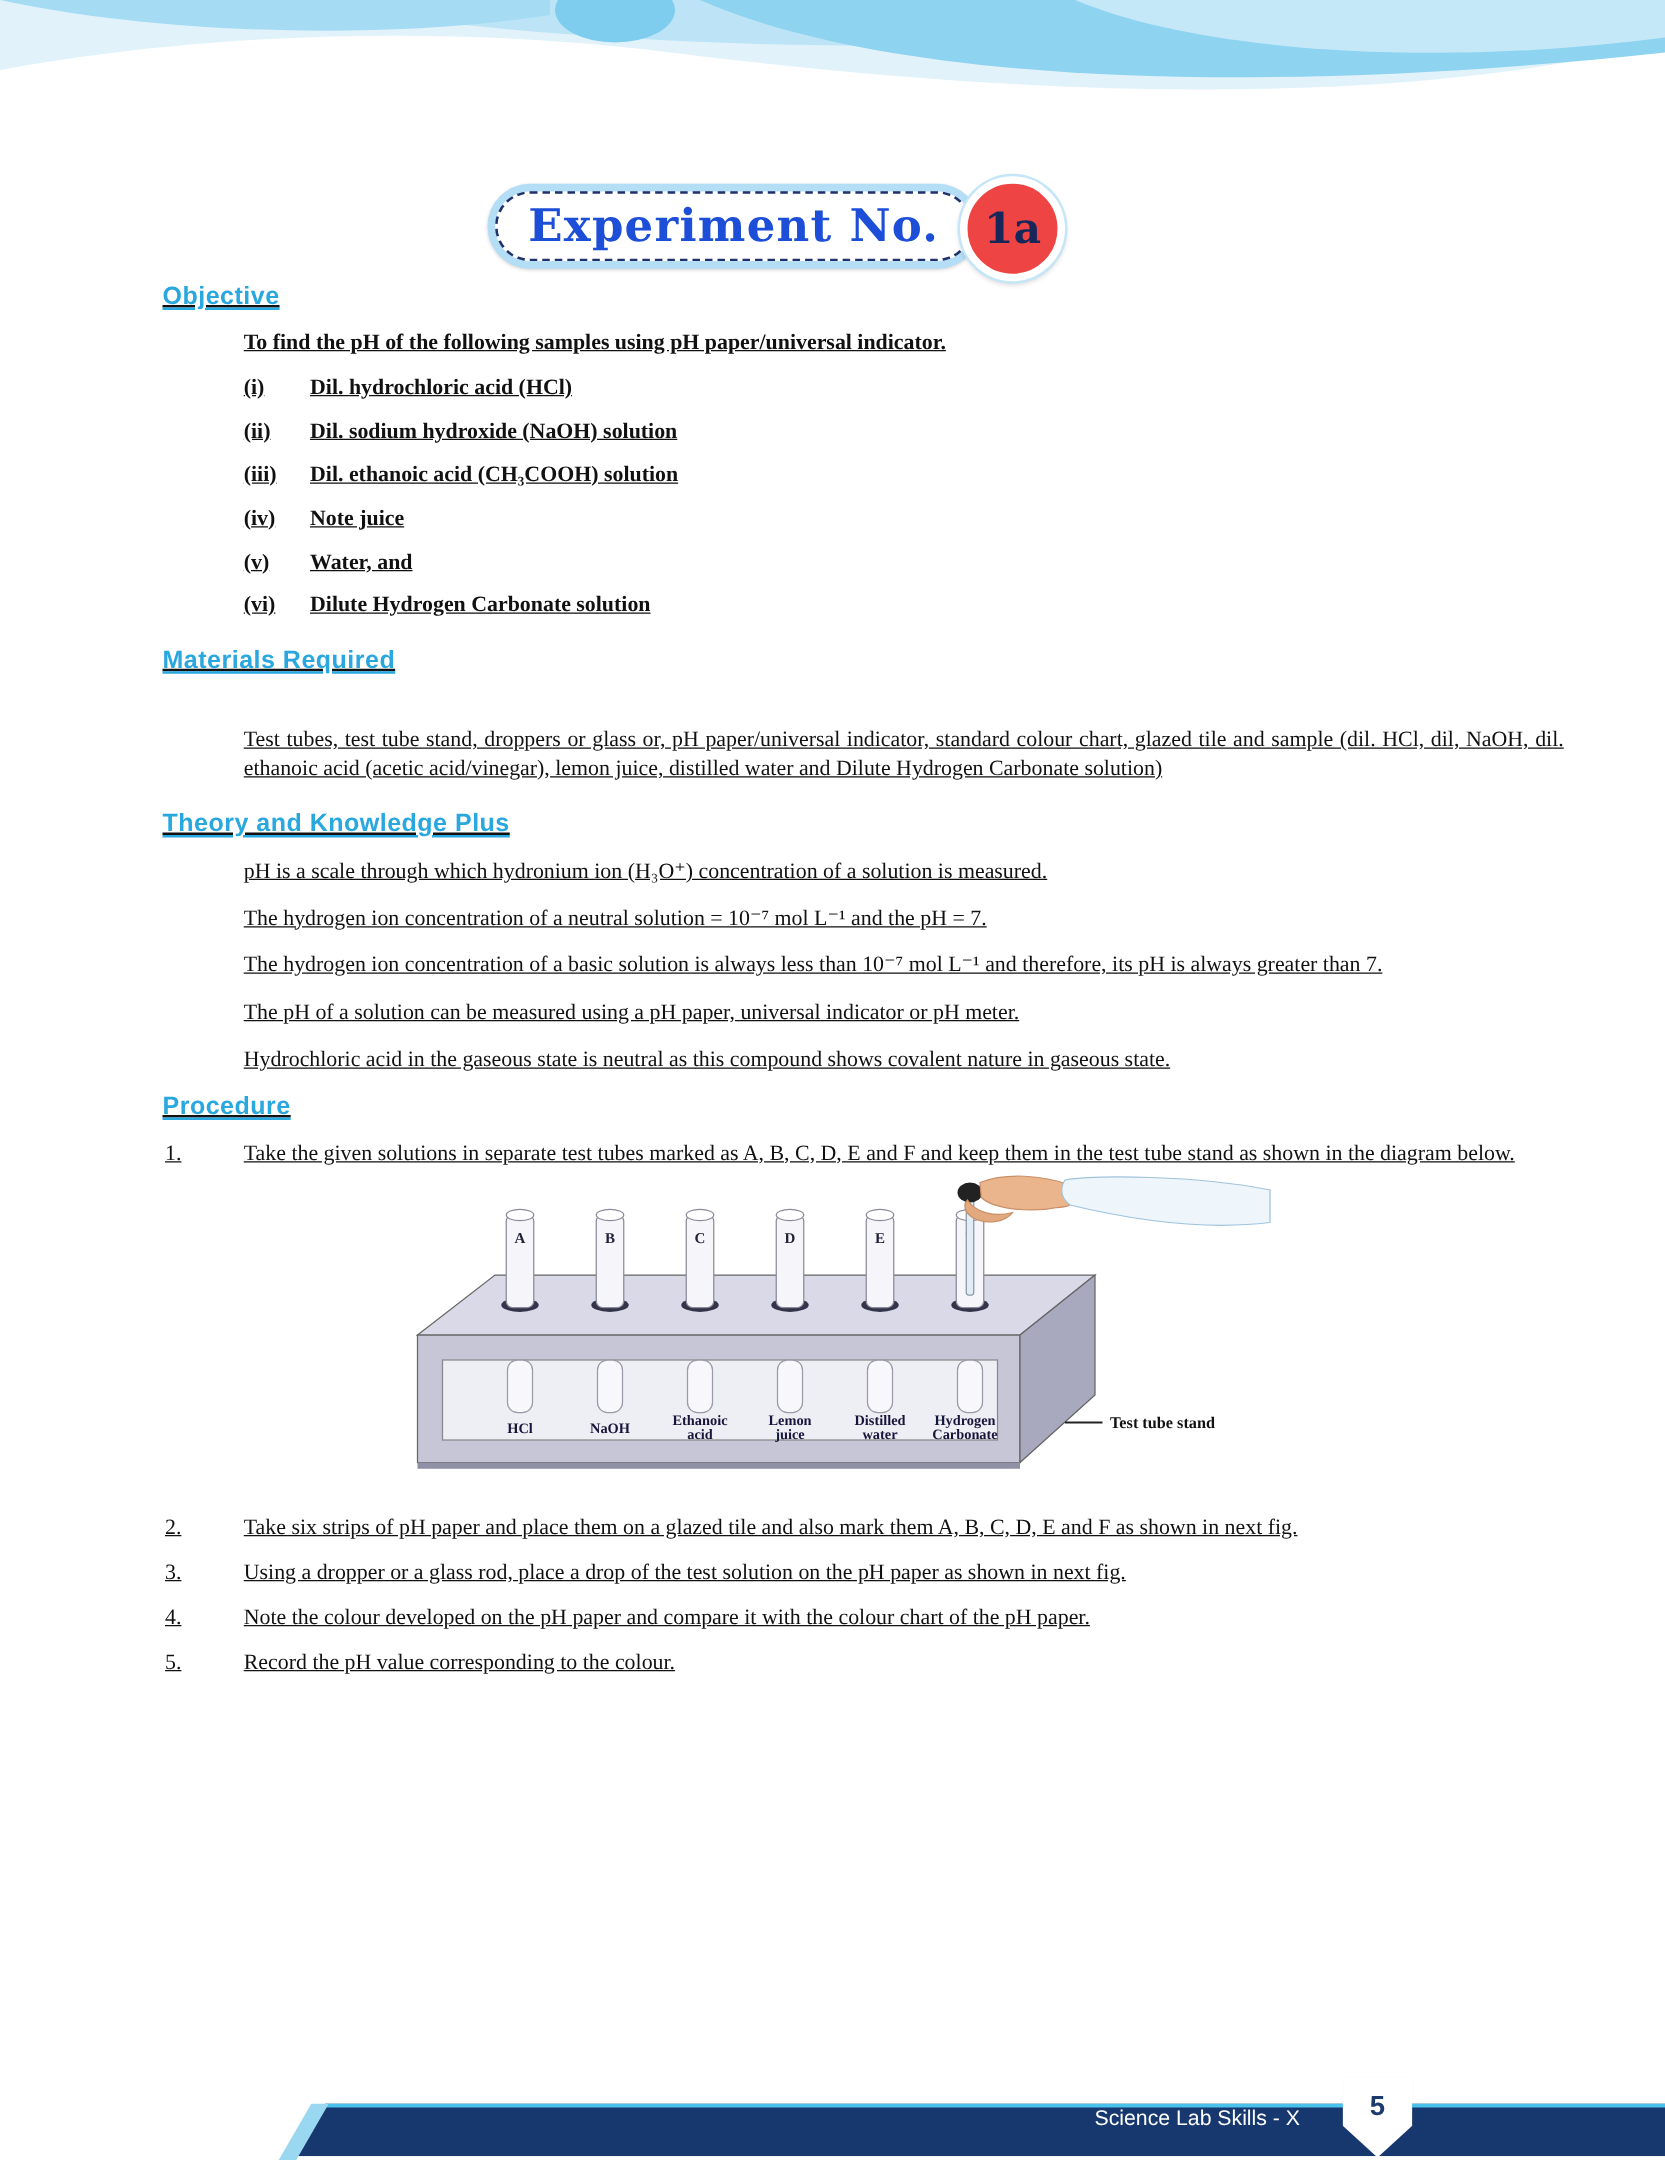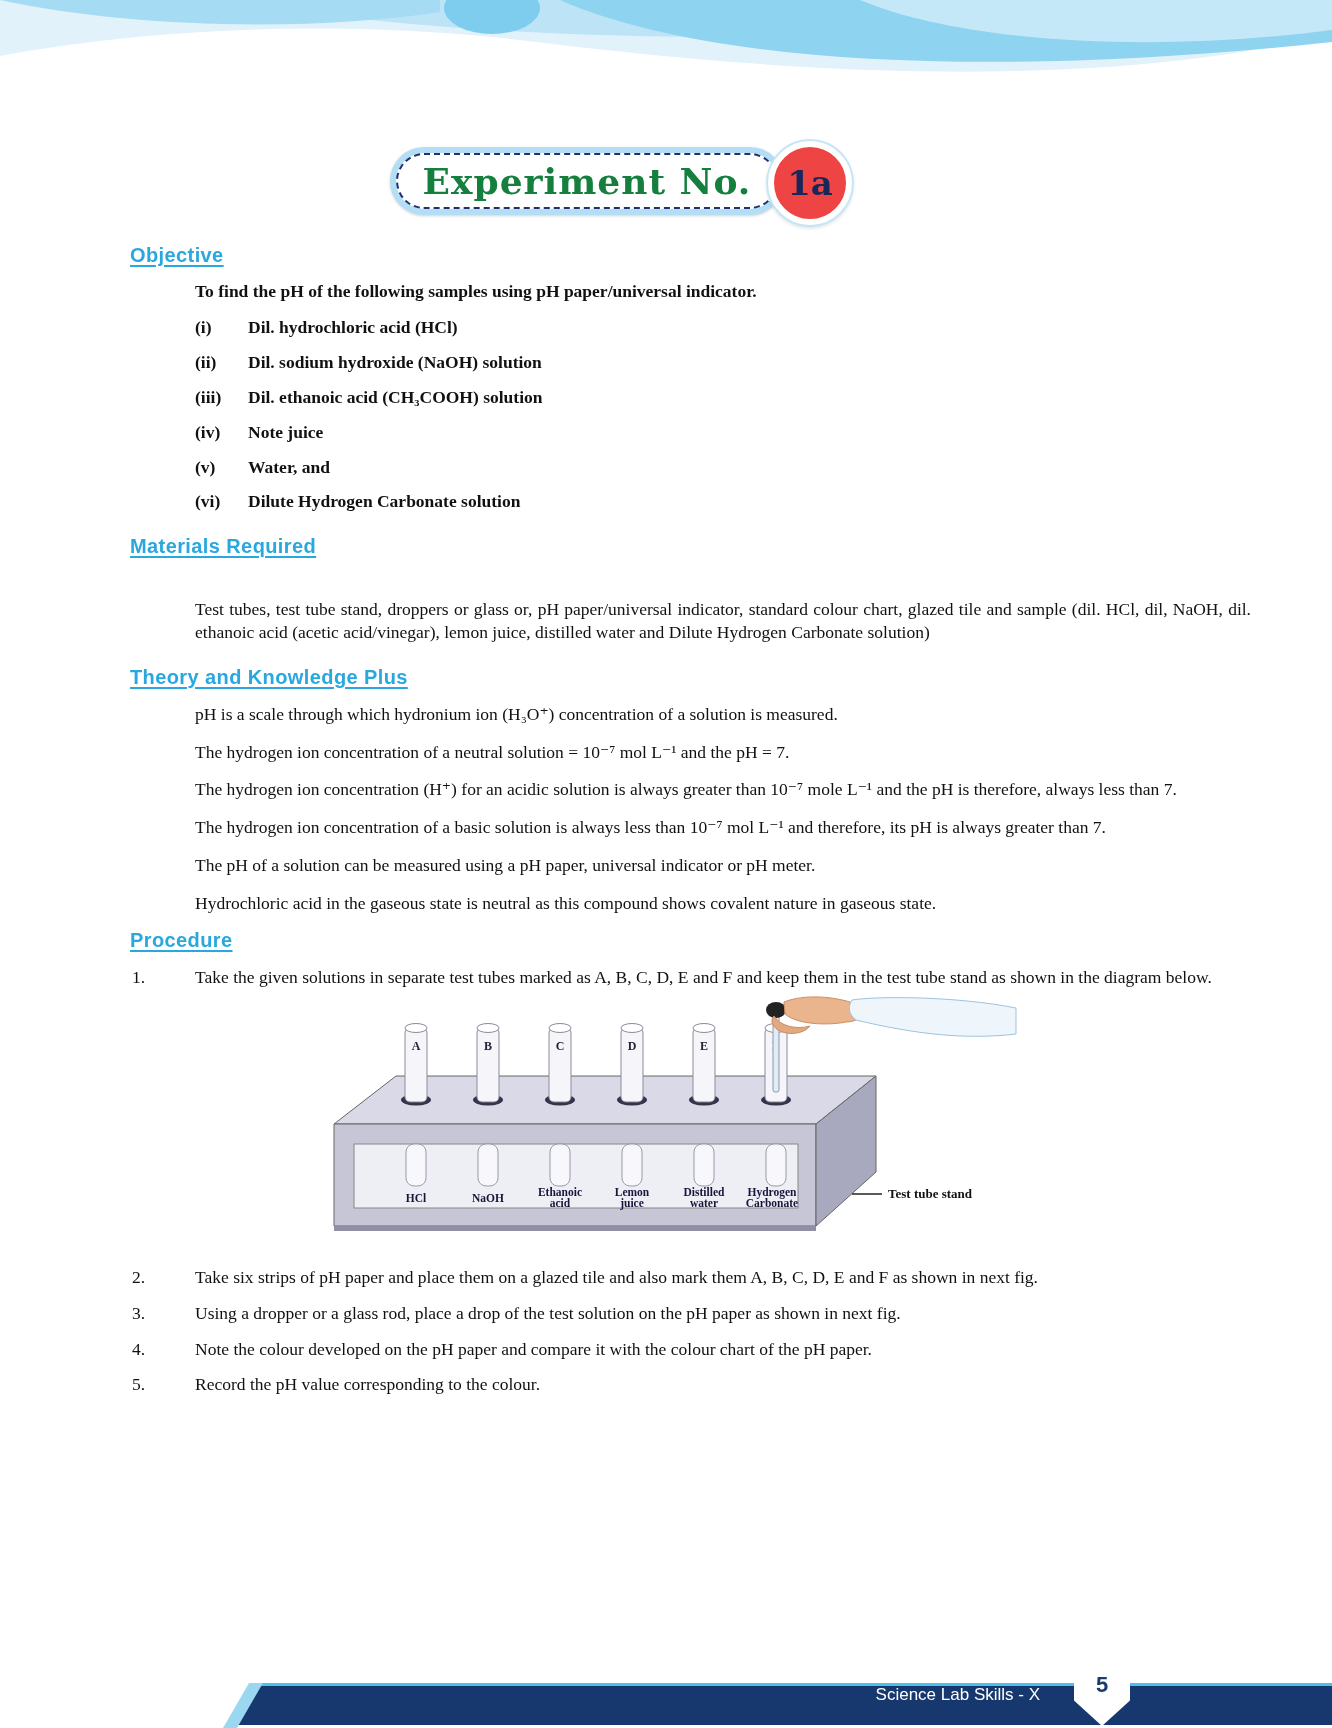--- a/index.html
+++ b/index.html
@@ -8,28 +8,28 @@
 
   
   .top-deco{position:absolute;top:0;left:0;pointer-events:none;}
 
   
   .banner{position:absolute;left:390px;top:140px;width:466px;height:86px;}
   .pill{position:absolute;left:0;top:7px;width:394px;height:68px;background:#b3def5;
         border-radius:34px;box-shadow:0 1px 3px rgba(0,0,0,.18);}
   .pill-inner{position:absolute;left:6px;top:6px;right:6px;bottom:6px;background:#fff;
         border:2px dashed #20316b;border-radius:28px;display:flex;align-items:center;justify-content:center;}
-  .pill-inner span{font-family:"DejaVu Serif",serif;font-weight:bold;font-size:36px;color:#15803d;letter-spacing:1px;}
+  .pill-inner span{font-family:"DejaVu Serif",serif;font-weight:bold;font-size:36px;color:#1d4ed8;letter-spacing:1px;}
   .num-circle{position:absolute;left:378px;top:1px;width:72px;height:72px;border-radius:50%;
         background:#ef4444;border:6px solid #fff;box-shadow:0 0 0 2px #c4e6f7,0 2px 5px rgba(0,0,0,.22);
         display:flex;align-items:center;justify-content:center;
         font-family:"DejaVu Serif",serif;font-weight:bold;font-size:34px;color:#17275a;}
 
   
-  .content{position:absolute;left:0;top:244px;width:100%;box-sizing:border-box;padding:0 81px 0 130px;}
+  .content{position:absolute;left:0;top:226px;width:100%;box-sizing:border-box;padding:0 81px 0 130px;text-decoration:underline;}
   .h-blue{font-family:"Liberation Sans",sans-serif;font-weight:bold;font-size:20px;color:#29a7df;
         letter-spacing:0.4px;text-decoration:underline;text-decoration-thickness:2px;text-underline-offset:3px;
         margin:0 0 14px 0;}
   .indent{margin-left:65px;}
   p{margin:0;}
   .body-text{font-size:17.5px;line-height:1.3;margin-top:40px;}
   .just{text-align:justify;}
 
   .obj-intro{margin:0 0 15px 65px;font-size:17.5px;font-weight:bold;}
   .obj-item{display:grid;grid-template-columns:53px auto;margin:0 0 13px 65px;
@@ -111,21 +111,20 @@
       <span>(vi)</span>
       <span>Dilute Hydrogen Carbonate solution</span>
     </div>
 
     <h2 class="h-blue sec-gap">Materials Required</h2>
     <p class="body-text indent just">Test tubes, test tube stand, droppers or glass or, pH paper/universal indicator, standard colour chart, glazed tile and sample (dil. HCl, dil, NaOH, dil. ethanoic acid (acetic acid/vinegar), lemon juice, distilled water and Dilute Hydrogen Carbonate solution)</p>
 
     <h2 class="h-blue sec-gap">Theory and Knowledge Plus</h2>
     <p class="theory-p">pH is a scale through which hydronium ion (H₃O⁺) concentration of a solution is measured.</p>
     <p class="theory-p">The hydrogen ion concentration of a neutral solution = 10⁻⁷ mol L⁻¹ and the pH = 7.</p>
-    <p class="theory-p">The hydrogen ion concentration (H⁺) for an acidic solution is always greater than 10⁻⁷ mole L⁻¹ and the pH is therefore, always less than 7.</p>
     <p class="theory-p">The hydrogen ion concentration of a basic solution is always less than 10⁻⁷ mol L⁻¹ and therefore, its pH is always greater than 7.</p>
     <p class="theory-p">The pH of a solution can be measured using a pH paper, universal indicator or pH meter.</p>
     <p class="theory-p">Hydrochloric acid in the gaseous state is neutral as this compound shows covalent nature in gaseous state.</p>
 
     <h2 class="h-blue" style="margin-top:14px">Procedure</h2>
 
     <div class="step">
       <span>1.</span>
       <span>Take the given solutions in separate test tubes marked as A, B, C, D, E and F and keep them in the test tube stand as shown in the diagram below.</span>
     </div>

